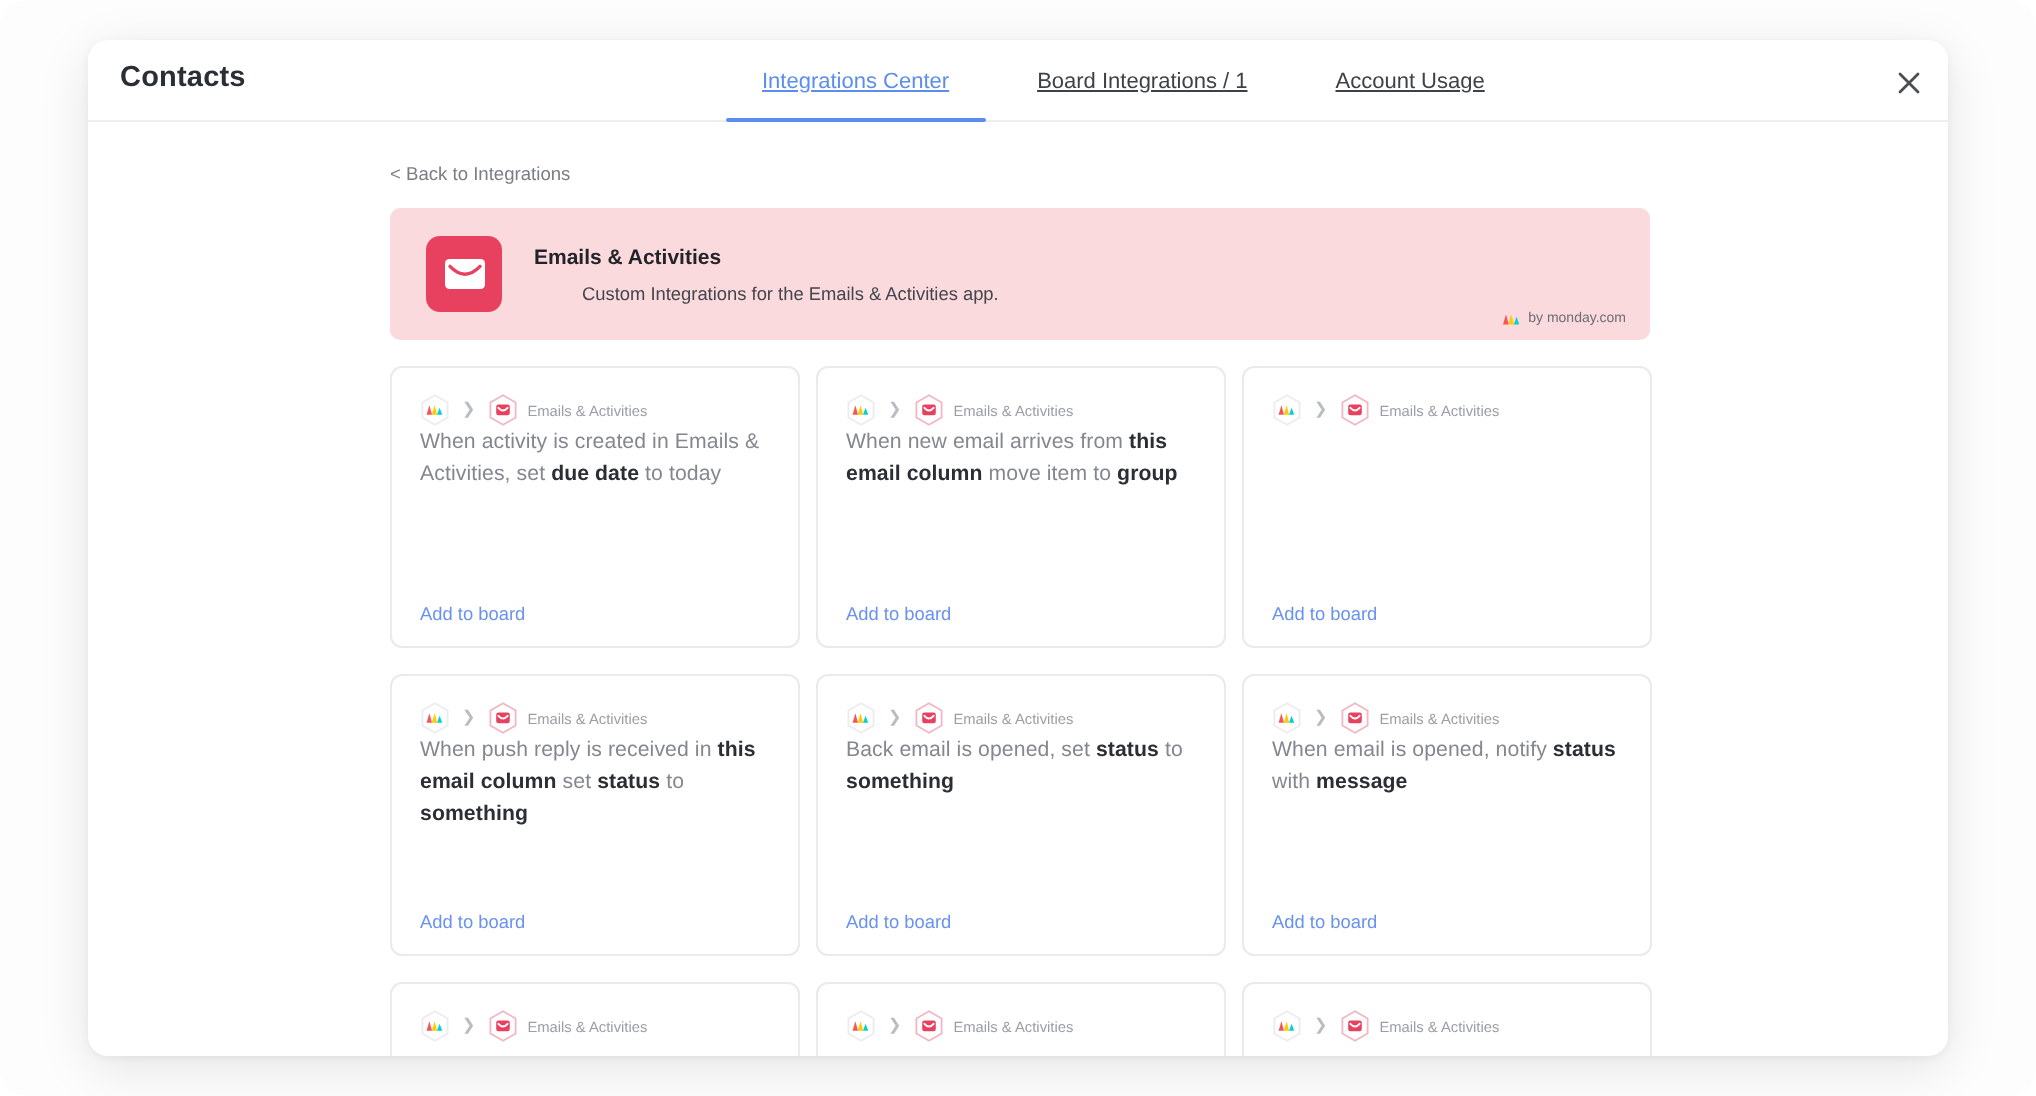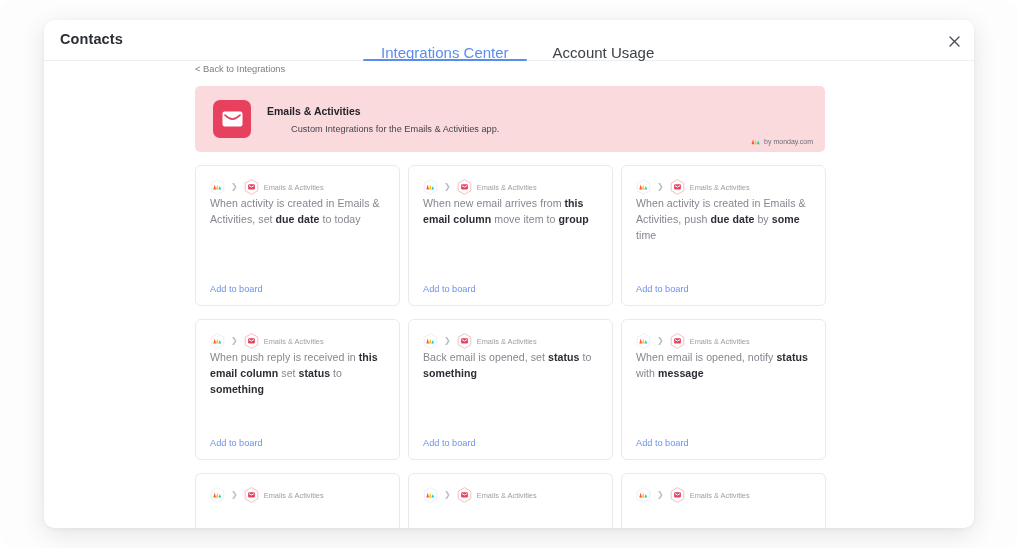--- a/index.html
+++ b/index.html
@@ -48,27 +48,28 @@
     left: 315px; top: 0;
     height: 41px;
     display: flex;
     align-items: center;
     gap: 0px;
   }
   .tab {
     position: relative;
     height: 41px;
     display: flex;
-    align-items: flex-end;
+    align-items: center;
     justify-content: center;
     padding: 0 22px;
-    font-size: 15px;
+    font-size: 11px;
     color: #3d4148;
     cursor: pointer;
     white-space: nowrap;
+    text-decoration: underline;
   }
   .tab.active { color: #5b8def; }
   .tab.active::after {
     content: "";
     position: absolute;
     left: 4px; right: 4px; bottom: 0;
     height: 2px;
     background: #5b8def;
     border-radius: 2px;
   }
@@ -85,21 +86,21 @@
   .close-btn svg { display: block; }
   
   .modal-body {
     position: relative;
     flex: 1 1 auto;
     overflow: hidden;
     padding-left: 151px;
   }
   .content-col { width: 630px; }
   .back-link {
-    margin-top: 3px;
+    margin-top: 21px;
     font-size: 9.3px;
     color: #7a7d85;
     cursor: pointer;
     user-select: none;
   }
   
   .banner {
     position: relative;
     margin-top: 12px;
     width: 630px; height: 66px;
@@ -206,20 +207,23 @@
   <div class="modal">
 
     <div class="modal-header">
       <div class="modal-title">Contacts</div>
 
       <div class="tabs" id="tab-bar">
           <div class="tab active">
             <span>Integrations Center</span>
           </div>
           <div class="tab">
+            <span>Board Integrations / 1</span>
+          </div>
+          <div class="tab">
             <span>Account Usage</span>
           </div>
         </div>
 
       <div class="close-btn">
         <svg width="11" height="11" viewBox="0 0 11 11">
           <path d="M1 1 L10 10 M10 1 L1 10" stroke="#4a4d54" stroke-width="1.4" stroke-linecap="round" fill="none"></path>
         </svg>
       </div>
     </div>
@@ -310,21 +314,20 @@
                 <span class="chev">❯</span>
                 <span class="hexbadge">
                   <svg viewBox="0 0 15 16">
                     <path d="M7.5 0.6 L13.8 4.2 L13.8 11.8 L7.5 15.4 L1.2 11.8 L1.2 4.2 Z" fill="#ffffff" stroke="#f2b7c2" stroke-width="0.9"></path>
                     <rect x="4.1" y="5.3" width="6.8" height="5.3" rx="1.1" fill="#e8415f"></rect>
                     <path d="M5.2 6.9 Q7.5 9.6 9.8 6.9" stroke="#ffffff" stroke-width="0.95" fill="none" stroke-linecap="round"></path>
                   </svg>
                 </span>
                 <span class="card-app-name">Emails &amp; Activities</span>
               </div>
-              <div class="card-body"><span>When activity is created in Emails &amp; Activities, push </span><b>due date</b><span> by </span><b>some</b><span> time</span></div>
               <div class="card-cta">Add to board</div>
             </div>
             <div class="card">
               <div class="card-head">
                 <span class="hexbadge">
                   <svg viewBox="0 0 15 16">
                     <path d="M7.5 0.6 L13.8 4.2 L13.8 11.8 L7.5 15.4 L1.2 11.8 L1.2 4.2 Z" fill="#ffffff" stroke="#ebecef" stroke-width="0.9"></path>
                     <path d="M3.3 10.4 L4.7 5.6 L6.0 10.4 Z" fill="#f95353"></path>
                     <path d="M5.9 10.4 L7.3 5.6 L8.6 10.4 Z" fill="#ffcb00"></path>
                     <path d="M8.5 10.4 L9.8 6.9 L11.1 10.4 Z" fill="#00d2d2"></path>

